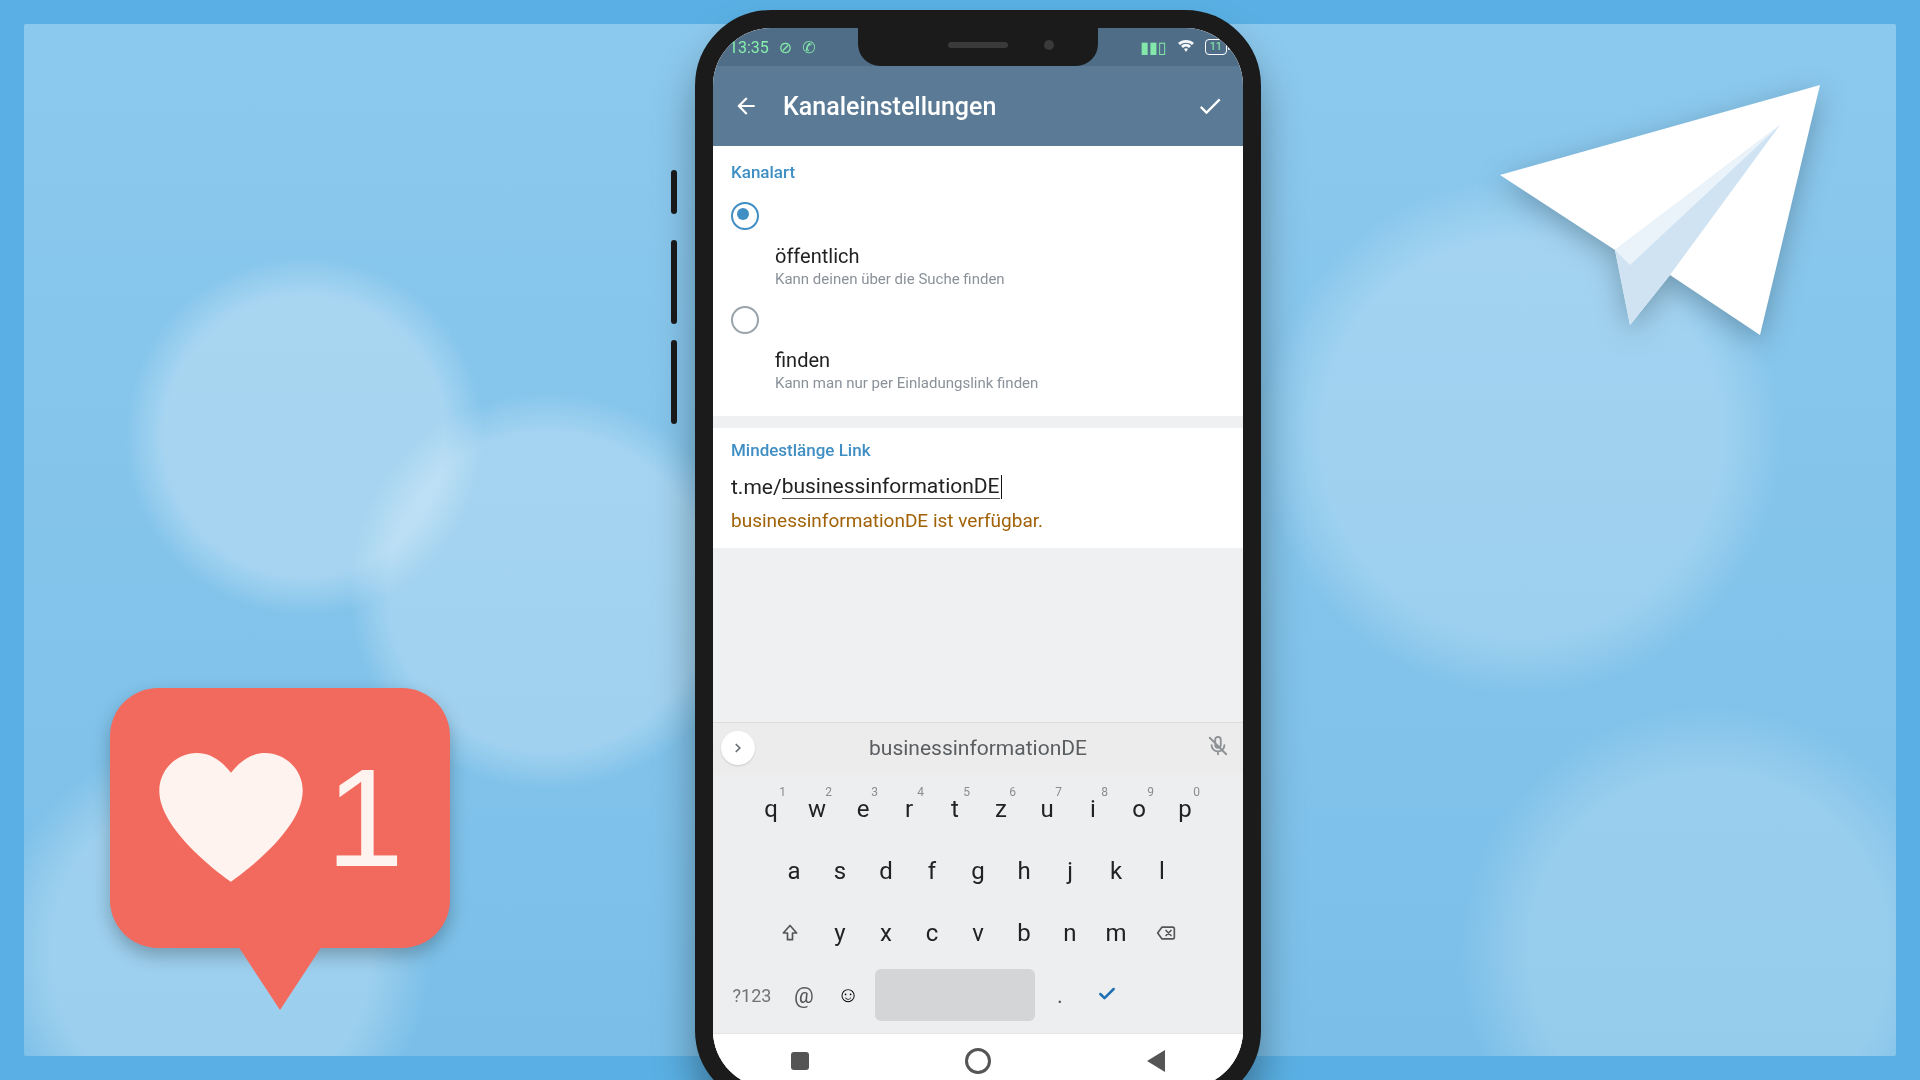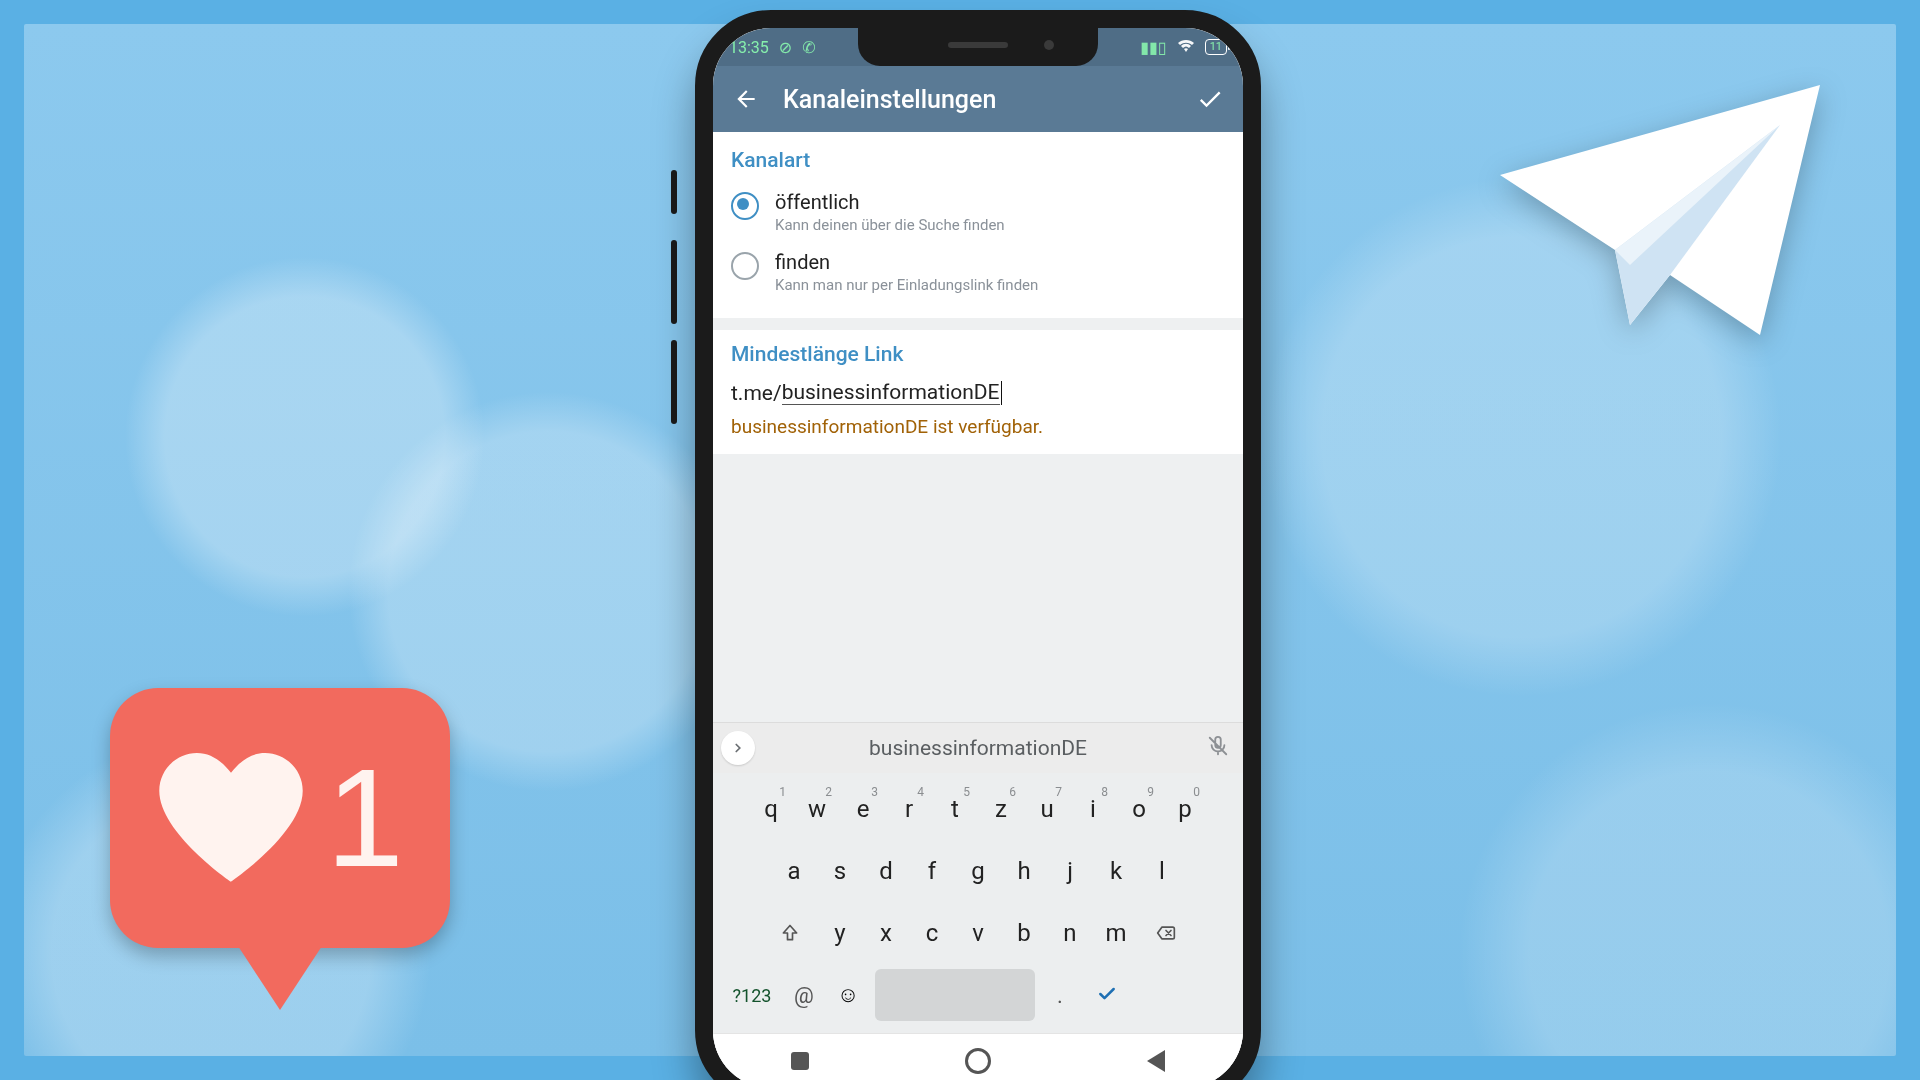--- a/index.html
+++ b/index.html
@@ -156,21 +156,21 @@
     border:1.5px solid #fff; border-radius:4px; padding:0 4px;
     font-size:11px; line-height:14px;
     display:flex; align-items:center; position:relative;
   }
   .battery-pill::after{
     content:''; position:absolute; right:-4px; top:4px;
     width:2px; height:6px; background:#fff; border-radius:1px;
   }
   
   .app-header {
-    height: 66px;
+    height: 80px;
     background: #5A7A95;
     color:#fff;
     display:flex;
     align-items:center;
     padding: 0 18px;
     gap: 22px;
   }
   .app-header .title {
     font-size: 25px;
     font-weight: 500;
@@ -180,41 +180,41 @@
   
   .content { flex:1; background:#eef0f1; overflow:hidden; }
   .card {
     background:#fff;
     padding: 12px 18px 16px 18px;
   }
   .card.first { padding-top:16px; }
   .sep { height:12px; background:#eef0f1; }
   .section-title {
     color:#3F8FC4;
-    font-size:21px;
+    font-size:17px;
     font-weight:500;
     margin-bottom: 10px;
   }
   .radio-row {
     display:flex; align-items:flex-start; gap:16px;
     padding: 8px 0;
   }
   .radio {
     width:24px; height:24px; border-radius:50%;
     border:2px solid #9aa4ab;
     margin-top:2px;
     flex:none;
     position:relative;
   }
   .radio.checked { border-color:#3F8FC4; }
   .radio.checked::after{
     content:''; position:absolute; left:4px; top:4px;
     width:12px; height:12px; border-radius:50%; background:#3F8FC4;
   }
-  .radio-text .lbl { font-size:20px; color:#222; }
+  .radio-text .lbl { font-size:20px; color:#222;margin-top:44px; }
   .radio-text .sub { font-size:15px; color:#8a9199; margin-top:2px; }
   .link-row {
     font-size:21px; color:#222; padding-top:4px;
     display:flex; align-items:center;
   }
   .link-user {
     border-bottom:1px solid #555;
   }
   .caret {
     width:1px; height:24px; background:#111; margin-left:1px;
@@ -274,21 +274,21 @@
   .key.wide { width:50px; }
   .key.icon { font-size:20px; color:#555; }
   .key.space {
     flex:1; max-width:160px;
     background:#d3d5d6; border-radius:6px;
   }
   .kb-bottom-row {
     display:flex; align-items:center; gap:10px;
     padding:0 8px 6px 8px;
   }
-  .kb-123 { font-size:18px; color:#14532d; width:50px; text-align:center;}
+  .kb-123 { font-size:18px; color:#737373; width:50px; text-align:center;}
   .kb-at { font-size:22px; color:#555; width:34px; text-align:center;}
   .kb-emoji { font-size:22px; width:34px; text-align:center;}
   .kb-dot { font-size:22px; width:30px; text-align:center; color:#555;}
   .kb-enter { color:#1E6FB3; font-size:26px; width:44px; text-align:center;}
   
   .navbar {
     height:54px; background:#fff;
     display:flex; align-items:center; justify-content:space-around;
     border-top:1px solid #e4e4e4;
   }

